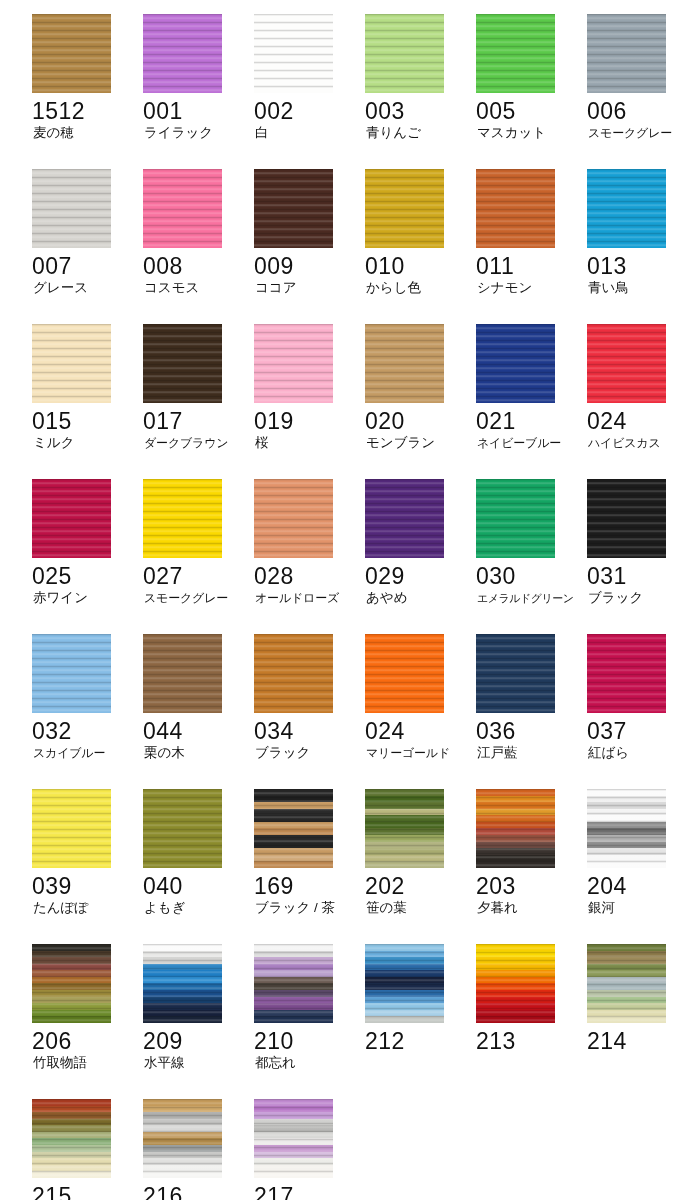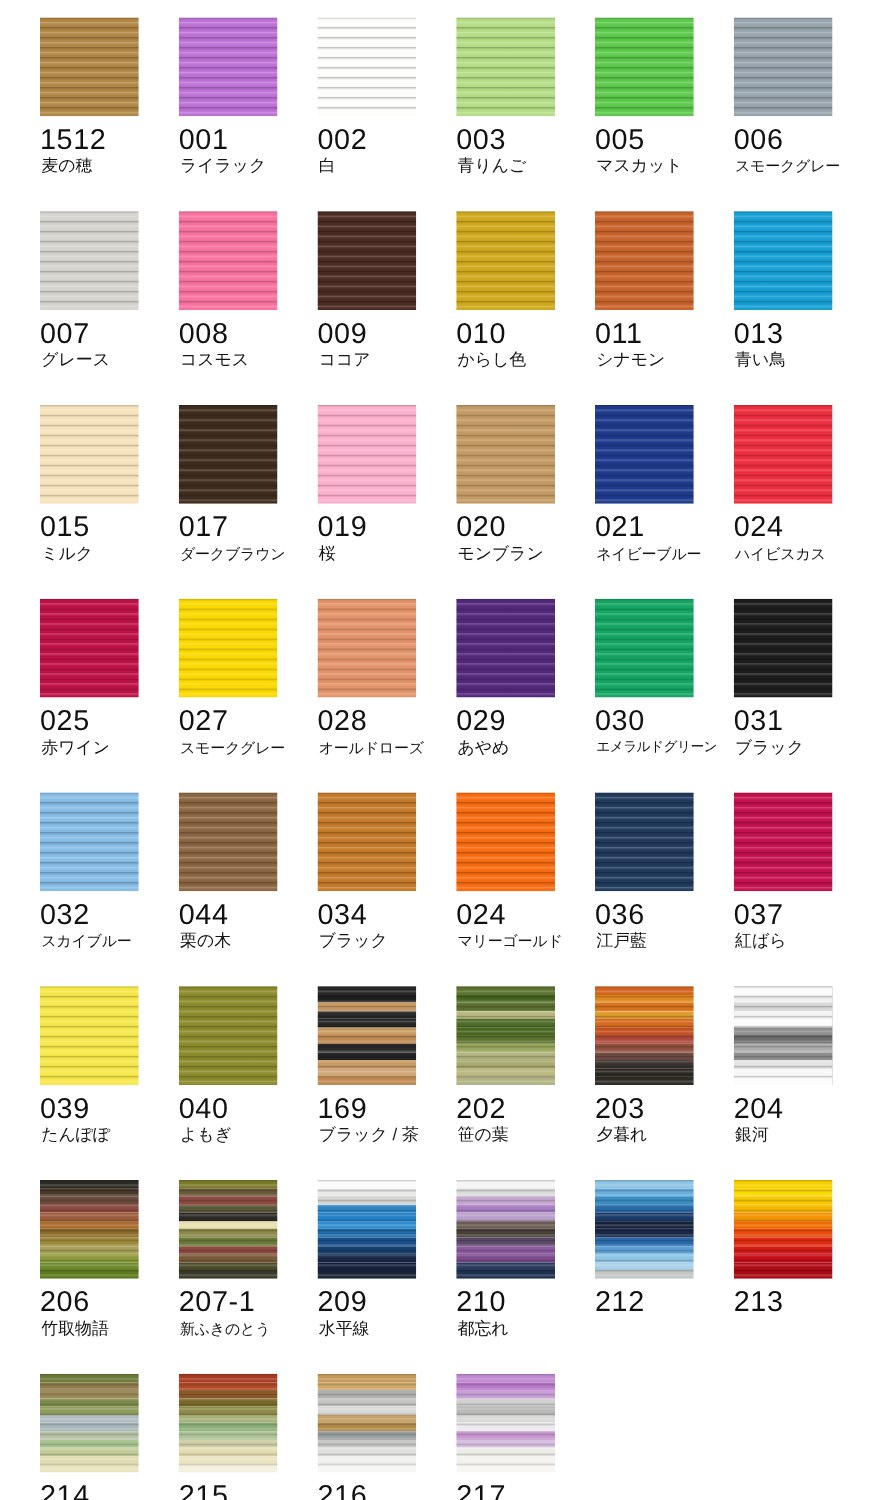--- a/index.html
+++ b/index.html
@@ -584,42 +584,20 @@
         </div>
         <div class="texture"></div>
         <div class="texture-hi"></div>
       </div>
       <div class="swatch-code">206</div>
       <div class="swatch-name">竹取物語</div>
     </div>
     <div class="swatch-cell">
       <div class="swatch-chip">
         <div class="bands">
-          <i style="background: rgb(122, 122, 42);"></i>
-          <i style="background: rgb(107, 90, 58);"></i>
-          <i style="background: rgb(140, 74, 66);"></i>
-          <i style="background: rgb(92, 90, 58);"></i>
-          <i style="background: rgb(44, 42, 36);"></i>
-          <i style="background: rgb(232, 224, 176);"></i>
-          <i style="background: rgb(140, 138, 74);"></i>
-          <i style="background: rgb(107, 122, 58);"></i>
-          <i style="background: rgb(140, 74, 66);"></i>
-          <i style="background: rgb(122, 90, 58);"></i>
-          <i style="background: rgb(74, 74, 42);"></i>
-          <i style="background: rgb(58, 58, 42);"></i>
-        </div>
-        <div class="texture"></div>
-        <div class="texture-hi"></div>
-      </div>
-      <div class="swatch-code">207-1</div>
-      <div class="swatch-name shrink">新ふきのとう</div>
-    </div>
-    <div class="swatch-cell">
-      <div class="swatch-chip">
-        <div class="bands">
           <i style="background: rgb(251, 251, 251);"></i>
           <i style="background: rgb(232, 232, 230);"></i>
           <i style="background: rgb(212, 212, 210);"></i>
           <i style="background: rgb(47, 134, 196);"></i>
           <i style="background: rgb(31, 126, 196);"></i>
           <i style="background: rgb(47, 142, 208);"></i>
           <i style="background: rgb(31, 106, 168);"></i>
           <i style="background: rgb(26, 79, 140);"></i>
           <i style="background: rgb(22, 64, 110);"></i>
           <i style="background: rgb(26, 42, 74);"></i>

